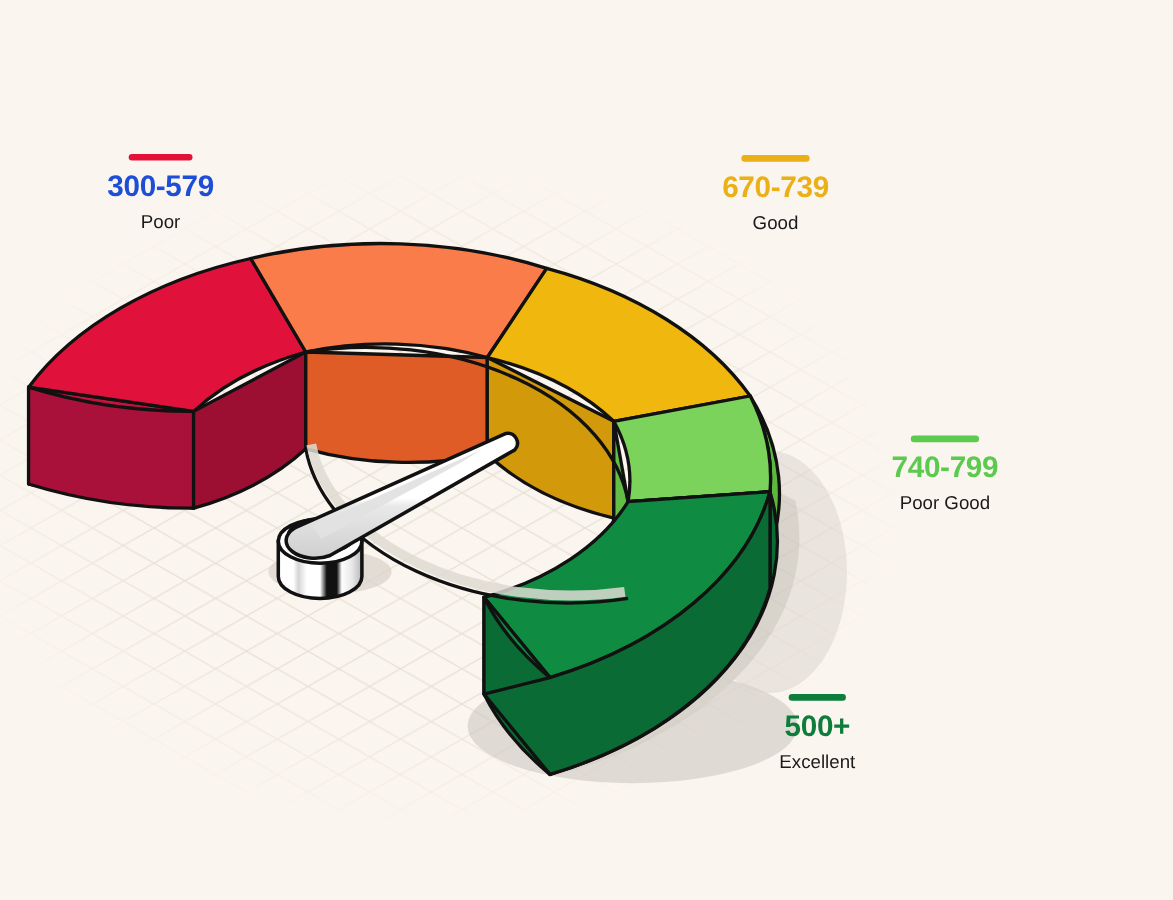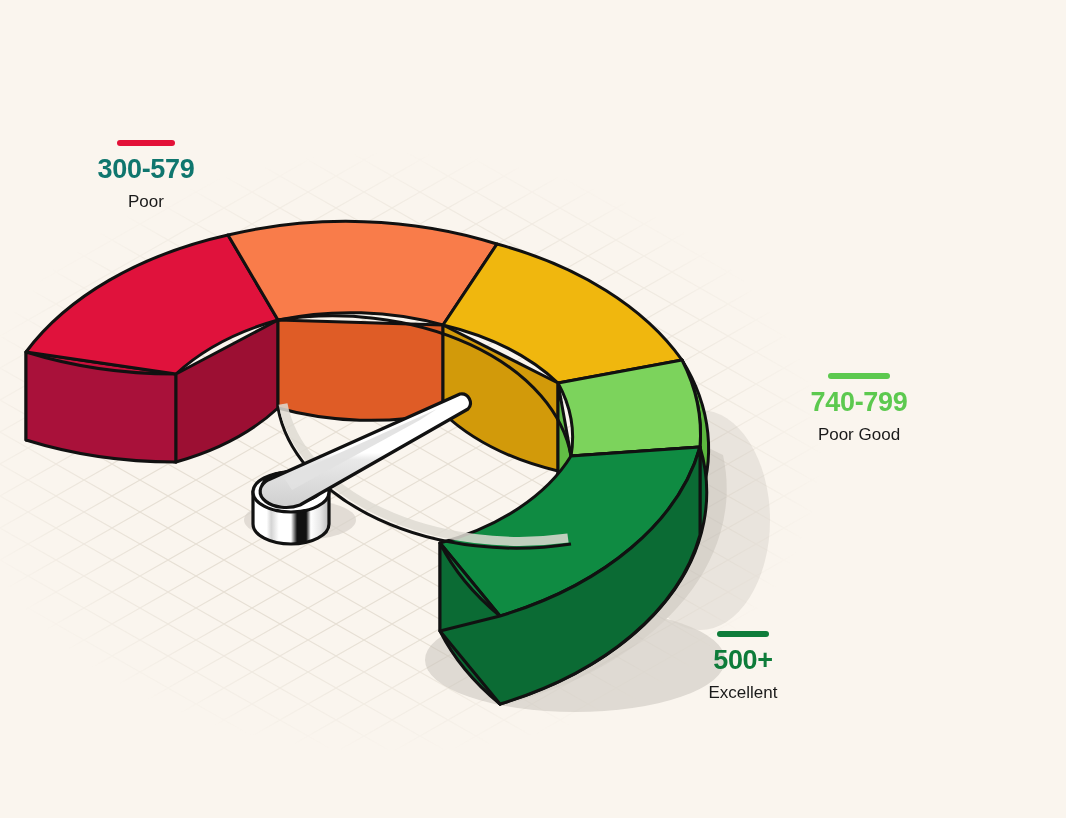--- a/index.html
+++ b/index.html
@@ -47,21 +47,21 @@
     color: #1A1A1A;
     line-height: 1.05;
     margin-top: 10px;
     white-space: nowrap;
   }
 
   
   #callout-poor      { left: 56px;  top: 140px; width: 180px; }
   #callout-fair      { left: 312px; top: 86px;  width: 180px; }
   #callout-good      { left: 615px; top: 141px; width: 180px; }
-  #callout-verygood  { left: 769px; top: 373px; width: 180px; }
+  #callout-verygood  { left: 769px; top: 396px; width: 180px; }
   #callout-excellent { left: 653px; top: 631px; width: 180px; }
 </style>
 </head>
 <body>
 
 <div id="stage">
 
   <svg id="gauge-svg" viewBox="0 0 1066 818">
     <defs>
 
@@ -228,25 +228,30 @@
                A 9 9 0 0 1 468 409
                L 300 505
                A 26 16 0 0 1 268 480 Z" fill="url(#needleShade)" stroke="#111111" stroke-width="3.2" stroke-linejoin="round"></path>
 
       <path d="M 284 478 L 437 409 L 420 420 L 292 490 Z" fill="#E2E2E2" stroke="none" opacity="0.95"></path>
     </g>
   </svg>
 
   <div class="callout" id="callout-poor">
     <div class="dash" style="width:58px;background:#E31138;"></div>
-    <div class="range" style="color:#0f766e;">300-579</div>
+    <div class="range" style="color:#1d4ed8;">300-579</div>
     <div class="name">Poor</div>
   </div>
 
 
+  <div class="callout" id="callout-good">
+    <div class="dash" style="width:62px;background:#EAB016;"></div>
+    <div class="range" style="color:#EAB016;">670-739</div>
+    <div class="name">Good</div>
+  </div>
 
   <div class="callout" id="callout-verygood">
     <div class="dash" style="width:62px;background:#5CC94F;"></div>
     <div class="range" style="color:#5CC94F;">740-799</div>
     <div class="name">Poor Good</div>
   </div>
 
   <div class="callout" id="callout-excellent">
     <div class="dash" style="width:52px;background:#0E7C3A;"></div>
     <div class="range" style="color:#0E7C3A;">500+</div>

